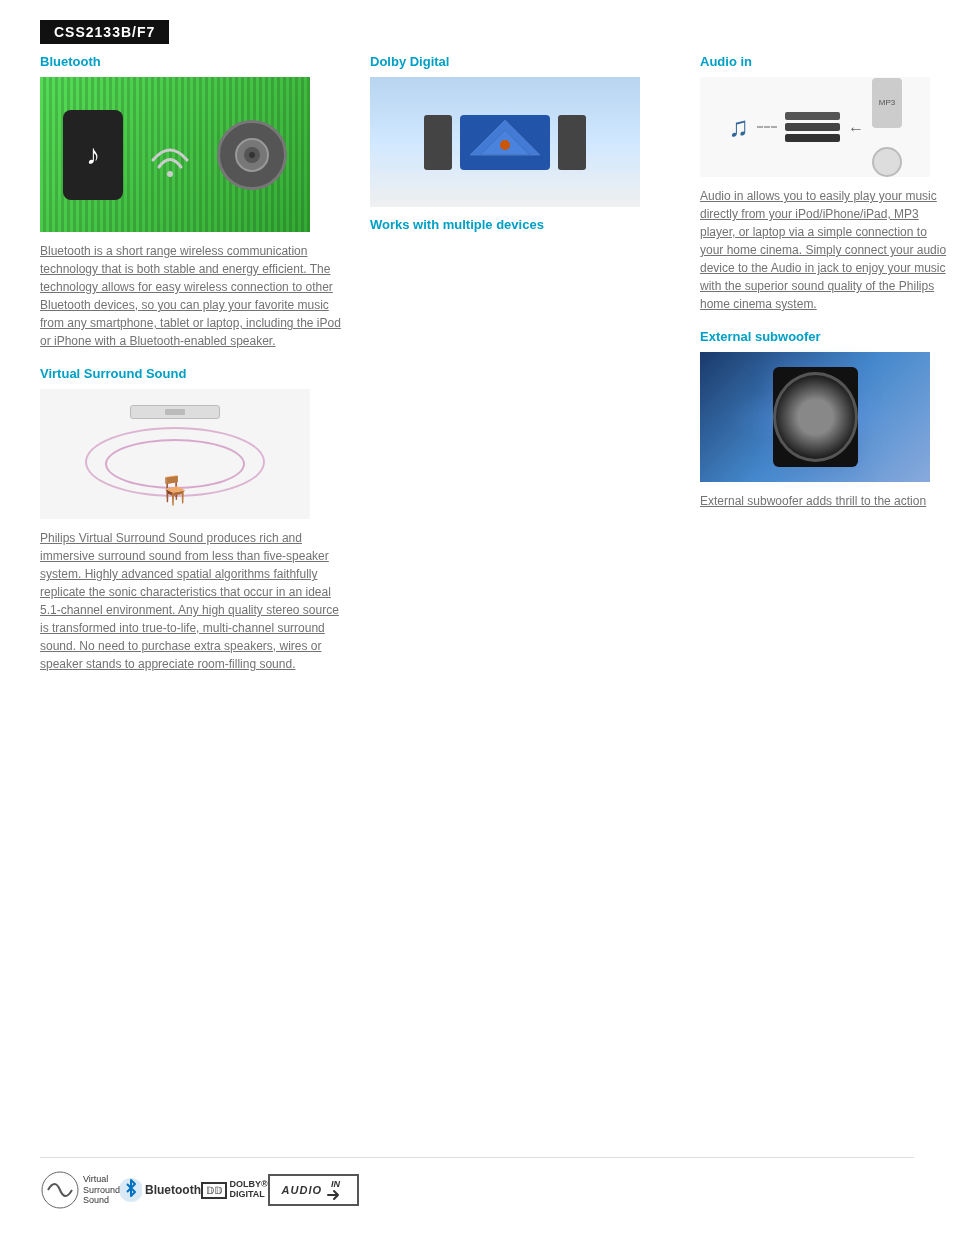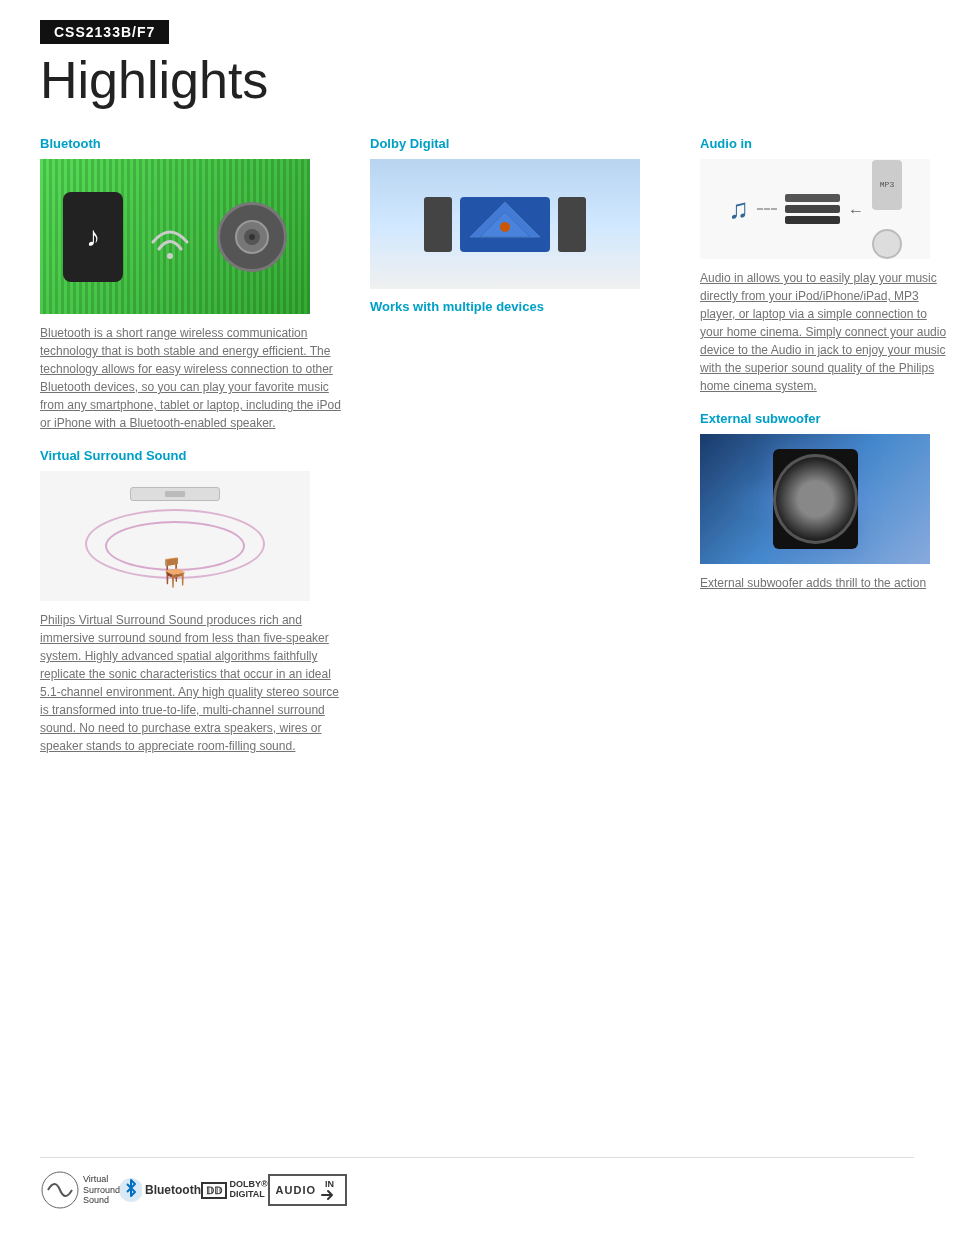--- a/index.html
+++ b/index.html
@@ -143,21 +143,21 @@
     .dolby-badge {
       display: flex;
       align-items: center;
       font-size: 11px;
       font-weight: bold;
     }
     .dolby-dd {
       border: 2px solid #333;
       padding: 1px 3px;
       font-size: 10px;
-      font-weight: bold;
+      font-weight: normal;
       margin-right: 2px;
     }
     
     .phone-icon {
       width: 60px;
       height: 90px;
       background: #222;
       border-radius: 8px;
       display: flex;
       align-items: center;
@@ -243,21 +243,20 @@
   </style>
 </head>
 <body>
 
 <div class="page">
 
   <div class="header">
     <div class="header-right">CSS2133B/F7</div>
   </div>
 
-  <h1 class="page-title">Highlights</h1>
 
   <div class="content-grid">
 
     <div class="col col-left">
       <div class="section-title">Bluetooth</div>
 
       <div class="img-bluetooth">
         <div class="green-stripes"></div>
         <div class="bt-content">
 
@@ -343,21 +342,21 @@
           <div style="border-top:2px dashed #aaa; width:20px;"></div>
 
           <div style="display:flex; flex-direction:column; align-items:center; gap:3px;">
             <div style="width:55px; height:8px; background:#555; border-radius:2px;"></div>
             <div style="width:55px; height:8px; background:#444; border-radius:2px;"></div>
             <div style="width:55px; height:8px; background:#333; border-radius:2px;"></div>
           </div>
 
           <div style="font-size:16px; color:#666;">←</div>
 
-          <div style="display:flex; flex-direction:column; gap:19px;font-family:Liberation Mono, monospace;">
+          <div style="display:flex; flex-direction:column; gap:19px;">
             <div style="width:30px; height:50px; background:#ccc; border-radius:4px; display:flex; align-items:center; justify-content:center;">
               <span style="font-size:8px; color:#555;">MP3</span>
             </div>
             <div style="width:30px; height:30px; background:#ddd; border-radius:50%; border:2px solid #bbb;"></div>
           </div>
         </div>
       </div>
 
       <p class="section-text">Audio in allows you to easily play your music directly from your iPod/iPhone/iPad, MP3 player, or laptop via a simple connection to your home cinema. Simply connect your audio device to the Audio in jack to enjoy your music with the superior sound quality of the Philips home cinema system.</p>
 
@@ -405,21 +404,21 @@
       <div class="dolby-badge">
         <span class="dolby-dd">𝔻𝔻</span>
         <div style="display:flex; flex-direction:column; font-size:9px; font-weight:bold; line-height:1.1;">
           <span>DOLBY®</span>
           <span>DIGITAL</span>
         </div>
       </div>
     </div>
 
     <div class="footer-badge">
-      <div style="border:2px solid #555; padding:3px 6px; display:flex; align-items:center; gap:4px;">
+      <div style="border:2px solid #555; padding:3px 12px; display:flex; align-items:center; gap:4px;font-style:italic;">
         <span style="font-size:11px; font-weight:bold; letter-spacing:1px;">AUDIO</span>
         <div style="display:flex; flex-direction:column; align-items:center;">
           <span style="font-size:9px; font-weight:bold;">IN</span>
           <svg width="16" height="12" viewBox="0 0 16 12">
             <path d="M2,6 L12,6 M8,2 L12,6 L8,10" stroke="#333" stroke-width="2" fill="none" stroke-linejoin="round" stroke-linecap="round"></path>
           </svg>
         </div>
       </div>
     </div>
   </div>

